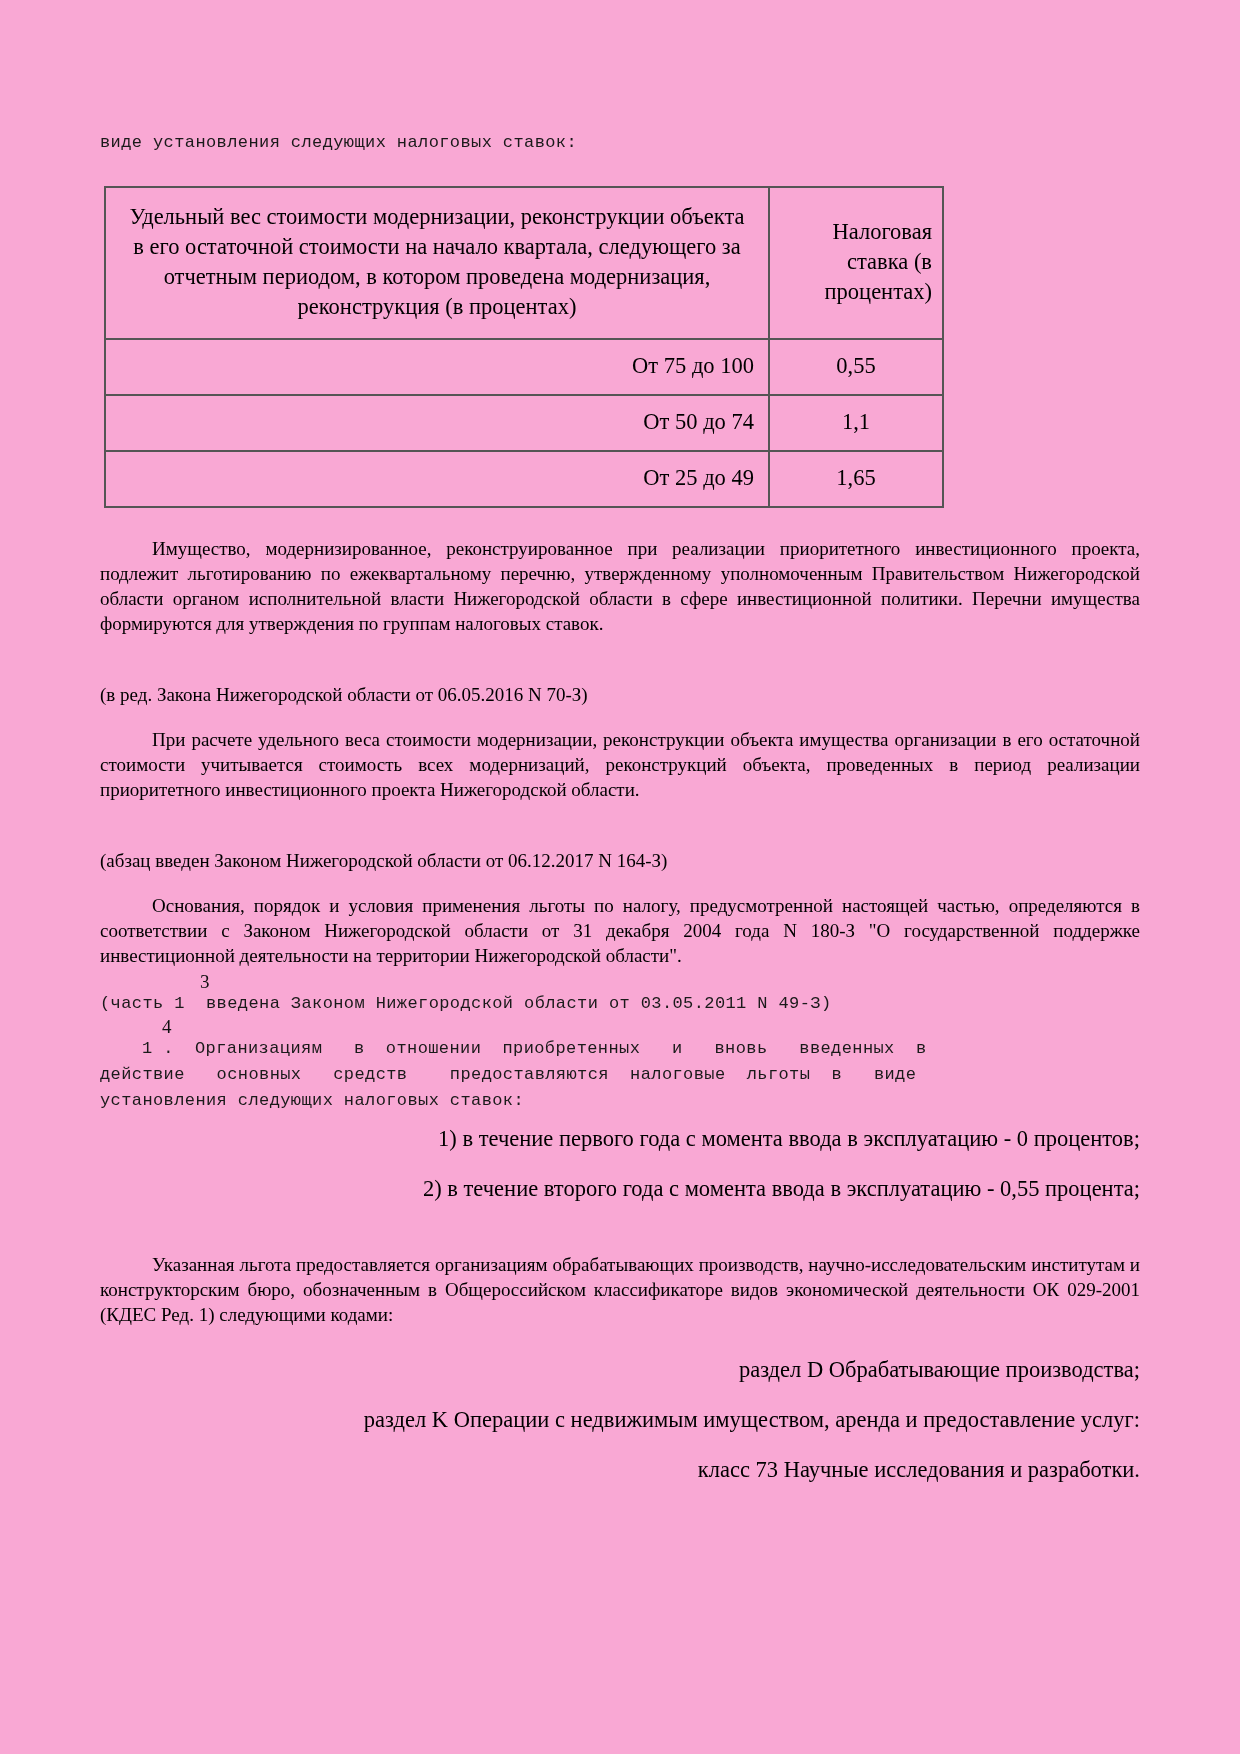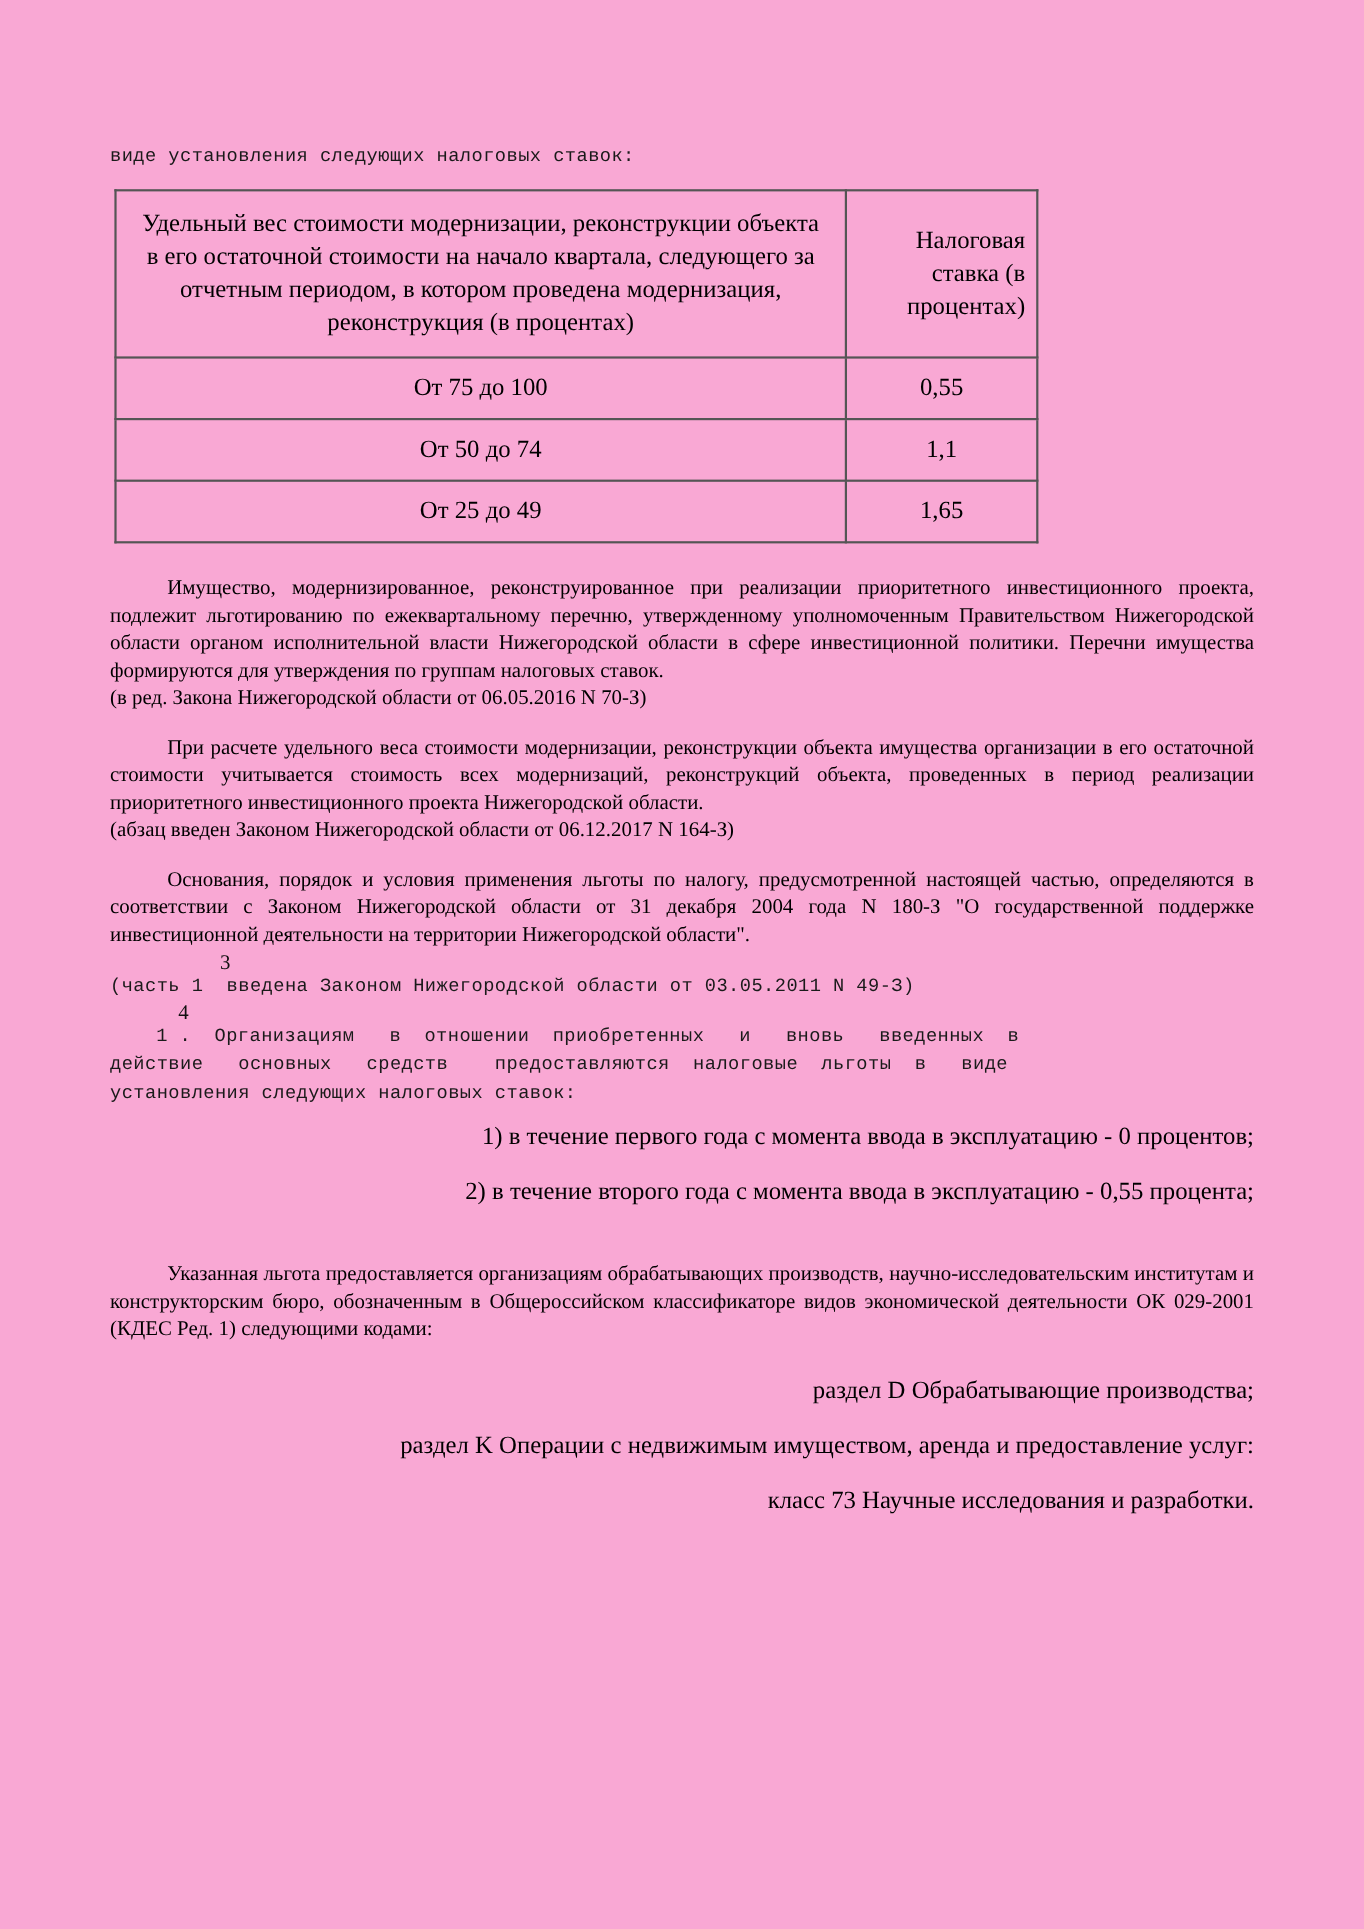--- a/index.html
+++ b/index.html
@@ -32,42 +32,42 @@
     margin: 0;
   }
   .mono-indent {
     text-indent: 42px;
   }
 
   
   .rate-table {
     border-collapse: collapse;
     width: 840px;
-    margin: 16px 0 0 4px;
+    margin: 30px 0 0 4px;
     table-layout: fixed;
   }
   .rate-table td {
     border: 2px solid #555555;
     font-family: "Liberation Serif", "DejaVu Serif", serif;
     font-size: 22.5px;
     line-height: 30px;
     color: #000000;
     vertical-align: middle;
   }
   .rate-table .hdr-left {
     text-align: center;
     padding: 14px 16px 16px 16px;
   }
   .rate-table .hdr-right {
     text-align: right;
     padding: 14px 10px 16px 10px;
     width: 152px;
   }
   .rate-table .cell-left {
-    text-align: center;
+    text-align: right;
     padding: 11px 14px 13px 14px;
   }
   .rate-table .cell-right {
     text-align: center;
     padding: 11px 10px 13px 10px;
   }
 
   
   .para {
     font-family: Liberation Serif, serif;
@@ -77,20 +77,21 @@
     text-align: justify;
     text-align-last: left;
     margin: 0;
     text-indent: 52px;
   }
   .para.noindent {
     text-indent: 0;
   }
   .para.left {
     text-align: left;
+    margin-top: 46px;
   }
   .gap-lg { height: 28px; }
   .gap-md { height: 20px; }
   .gap-sm { height: 10px; }
   .gap-xs { height: 4px; }
 
   .sup-line {
     font-family: "Liberation Serif", "DejaVu Serif", serif;
     font-size: 19px;
     line-height: 19px;

